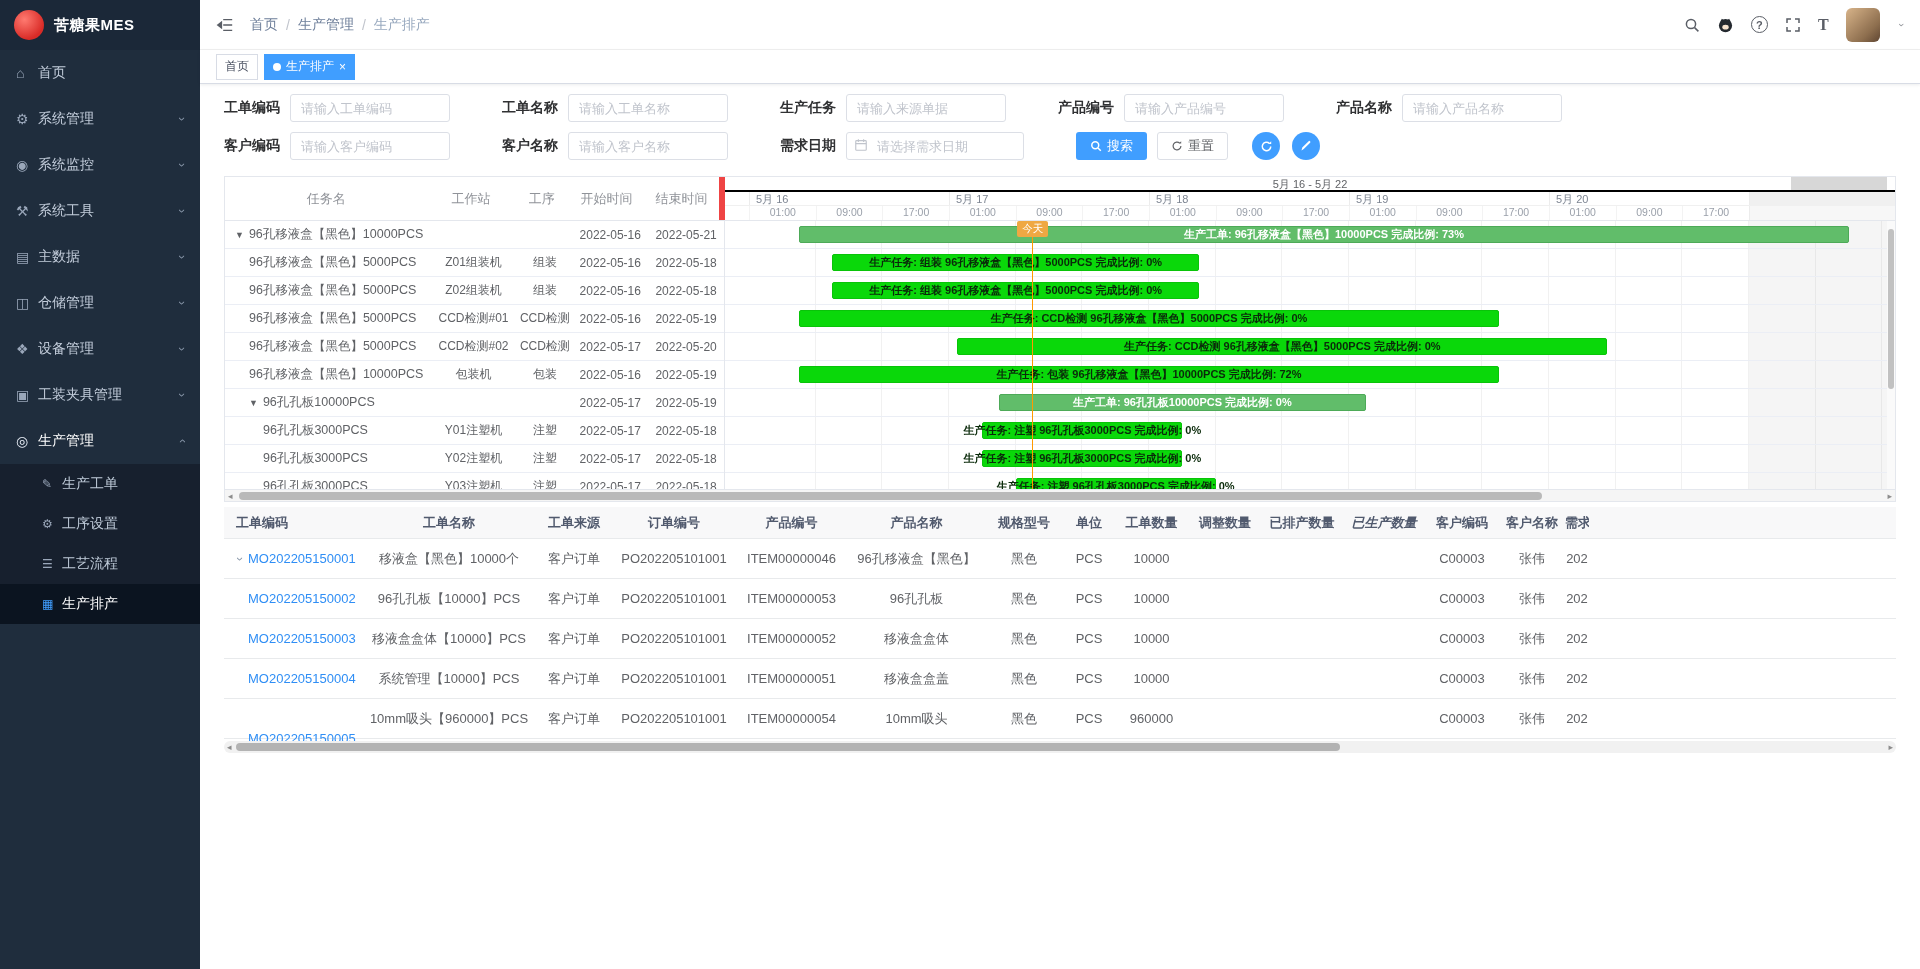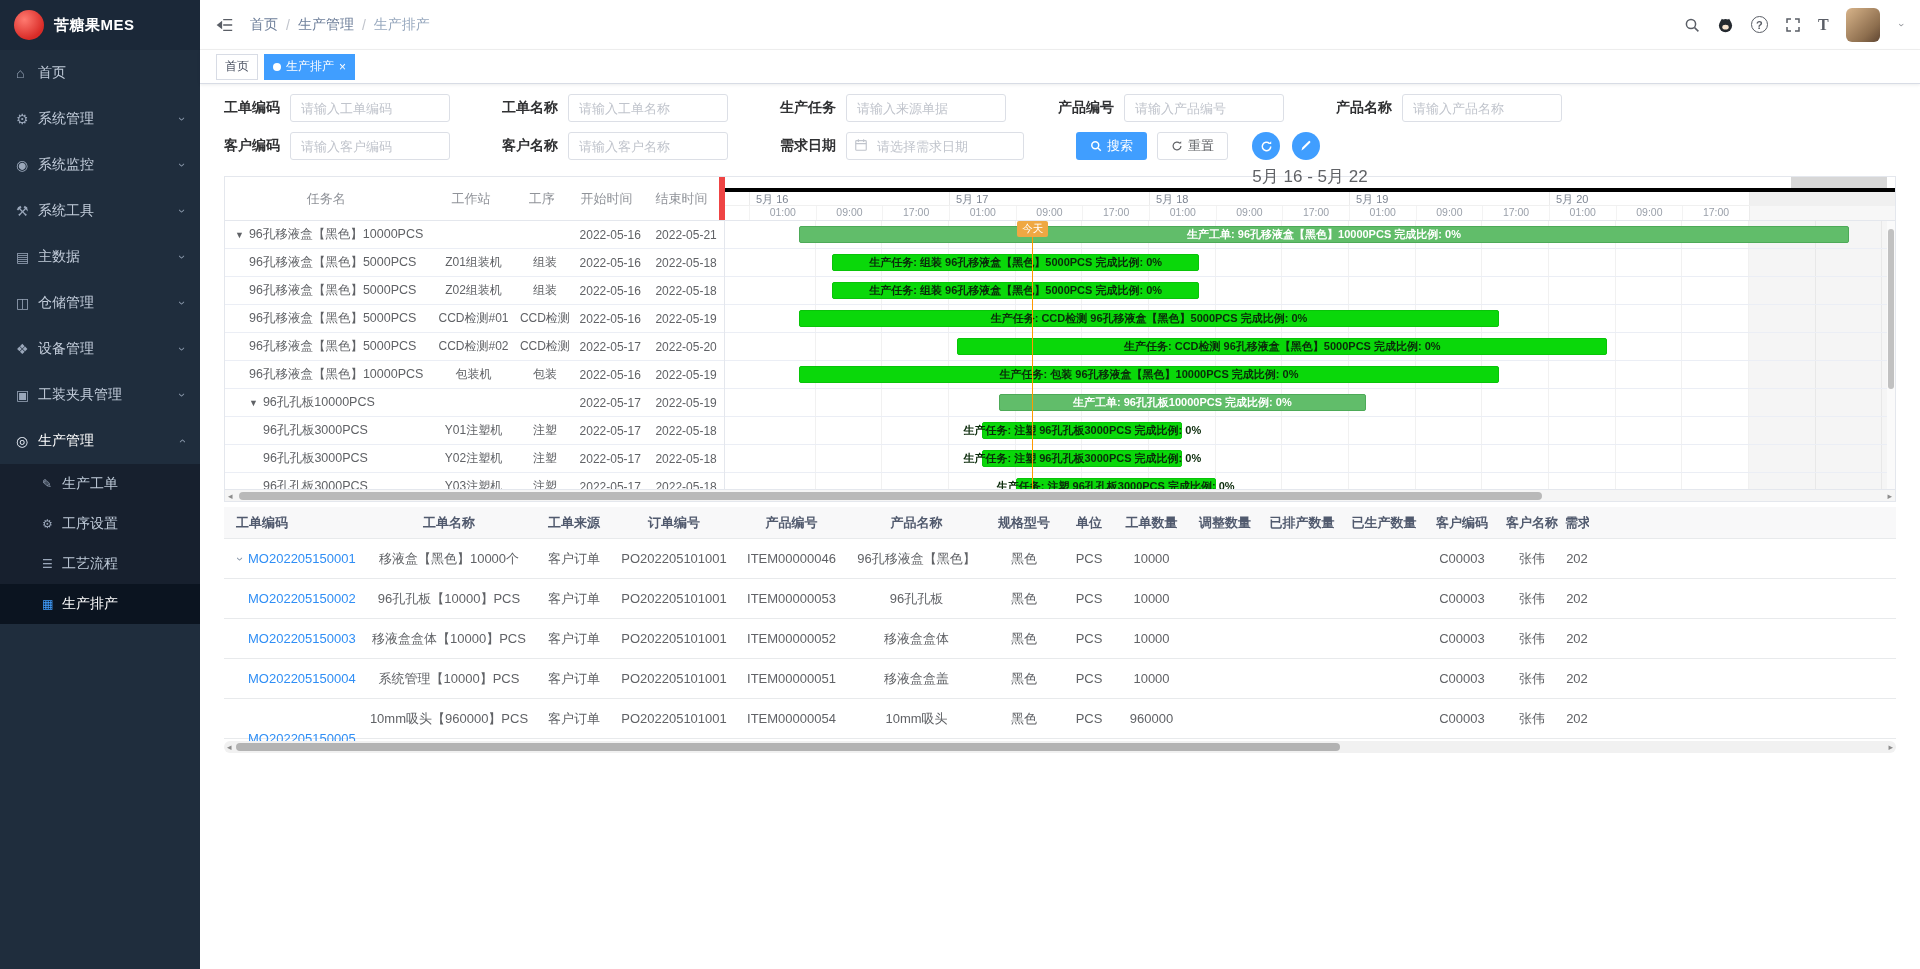--- a/index.html
+++ b/index.html
@@ -74,22 +74,22 @@
     display:flex; align-items:center; justify-content:center; cursor:pointer; margin-left:12px; }
   .circle-btn.first { margin-left:24px; }
 
   
   .gantt-panel { margin:6px 24px 0; border:1px solid #e4e7ed; height:326px;
     display:flex; flex-direction:column; position:relative; }
   .gantt-top { display:flex; height:44px; border-bottom:1px solid #e4e7ed; flex:none; }
   .grid-header { width:500px; flex:none; border-right:6px solid #ef4444; display:flex; align-items:center; }
   .gh-cell { font-size:13px; color:#909399; text-align:center; white-space:nowrap; overflow:hidden; }
   .scale { flex:1; min-width:0; display:flex; flex-direction:column; }
-  .scale-range { height:15px; position:relative; font-size:17px; color:#606266;
-    display:flex; align-items:flex-end; justify-content:center; border-bottom:4px solid #000000; }
+  .scale-range { height:15px; position:relative; font-size:11px; color:#606266;
+    display:flex; align-items:flex-start; justify-content:center; border-bottom:2px solid #000000; }
   .scale-range .weekend-block { position:absolute; right:8px; top:0; bottom:0; width:96px; background:#d7d7d7; }
   .scale-days { height:14px; display:flex; border-bottom:1px solid #f0f0f0; }
   .scale-days .spacer, .scale-hours .spacer { width:24px; flex:none; }
   .day-cell { width:200px; flex:none; font-size:11px; color:#7d8592; padding-left:6px;
     border-left:1px solid #ececec; white-space:nowrap; }
   .scale-rest { flex:1; background:#f0f0f0; border-left:1px solid #ececec; }
   .scale-hours { height:15px; display:flex; }
   .hour-cell { width:66.66px; flex:none; font-size:10.5px; color:#9aa0aa; text-align:center;
     border-left:1px solid #f3f3f3; white-space:nowrap; overflow:hidden; }
 
@@ -475,21 +475,21 @@
               <span class="g-cell" style="width: 76px;">2022-05-18</span>
             </div>
           </div>
         <div class="timeline-body" id="gantt-timeline">
           <div class="weekend-band"></div>
           <div class="today-line" id="today-line" style="left: 307.333px;">
             <span class="today-tag">今天</span>
           </div>
         <div class="t-row">
               <div class="bar order" style="left: 74px; width: 1050px;">
-                <span>生产工单: 96孔移液盒【黑色】10000PCS 完成比例: 0%</span>
+                <span>生产工单: 96孔移液盒【黑色】10000PCS 完成比例: 73%</span>
               </div>
             </div>
             <div class="t-row">
               <div class="bar task" style="left: 107.333px; width: 366.667px;">
                 <span>生产任务: 组装 96孔移液盒【黑色】5000PCS 完成比例: 0%</span>
               </div>
             </div>
             <div class="t-row">
               <div class="bar task" style="left: 107.333px; width: 366.667px;">
                 <span>生产任务: 组装 96孔移液盒【黑色】5000PCS 完成比例: 0%</span>
@@ -500,21 +500,21 @@
                 <span>生产任务: CCD检测 96孔移液盒【黑色】5000PCS 完成比例: 0%</span>
               </div>
             </div>
             <div class="t-row">
               <div class="bar task" style="left: 232.333px; width: 650px;">
                 <span>生产任务: CCD检测 96孔移液盒【黑色】5000PCS 完成比例: 0%</span>
               </div>
             </div>
             <div class="t-row">
               <div class="bar task" style="left: 74px; width: 700px;">
-                <span>生产任务: 包装 96孔移液盒【黑色】10000PCS 完成比例: 0%</span>
+                <span>生产任务: 包装 96孔移液盒【黑色】10000PCS 完成比例: 72%</span>
               </div>
             </div>
             <div class="t-row">
               <div class="bar order" style="left: 274px; width: 366.667px;">
                 <span>生产工单: 96孔孔板10000PCS 完成比例: 0%</span>
               </div>
             </div>
             <div class="t-row">
               <div class="bar task" style="left: 257.333px; width: 200px;">
                 <span>生产任务: 注塑 96孔孔板3000PCS 完成比例: 0%</span>
@@ -548,21 +548,21 @@
           <span class="th-cell" style="width: 170px;">工单名称</span>
           <span class="th-cell" style="width: 80px;">工单来源</span>
           <span class="th-cell" style="width: 120px;">订单编号</span>
           <span class="th-cell" style="width: 115px;">产品编号</span>
           <span class="th-cell" style="width: 135px;">产品名称</span>
           <span class="th-cell" style="width: 80px;">规格型号</span>
           <span class="th-cell" style="width: 50px;">单位</span>
           <span class="th-cell" style="width: 75px;">工单数量</span>
           <span class="th-cell" style="width: 72px;">调整数量</span>
           <span class="th-cell" style="width: 82px;">已排产数量</span>
-          <span class="th-cell" style="width: 82px;">已生产数量</span>
+          <span class="th-cell" style="width: 82px; font-style: italic;">已生产数量</span>
           <span class="th-cell" style="width: 74px;">客户编码</span>
           <span class="th-cell" style="width: 66px;">客户名称</span>
           <span class="th-cell" style="width: 24px;">需求日期</span>
           <span class="filler"></span>
         </div>
       <div id="tbl-body">
           <div class="tbl-row">
             <span class="td-cell td-first" style="width: 140px;">
               <span class="row-chev">
                 <span class="chev down">›</span>

